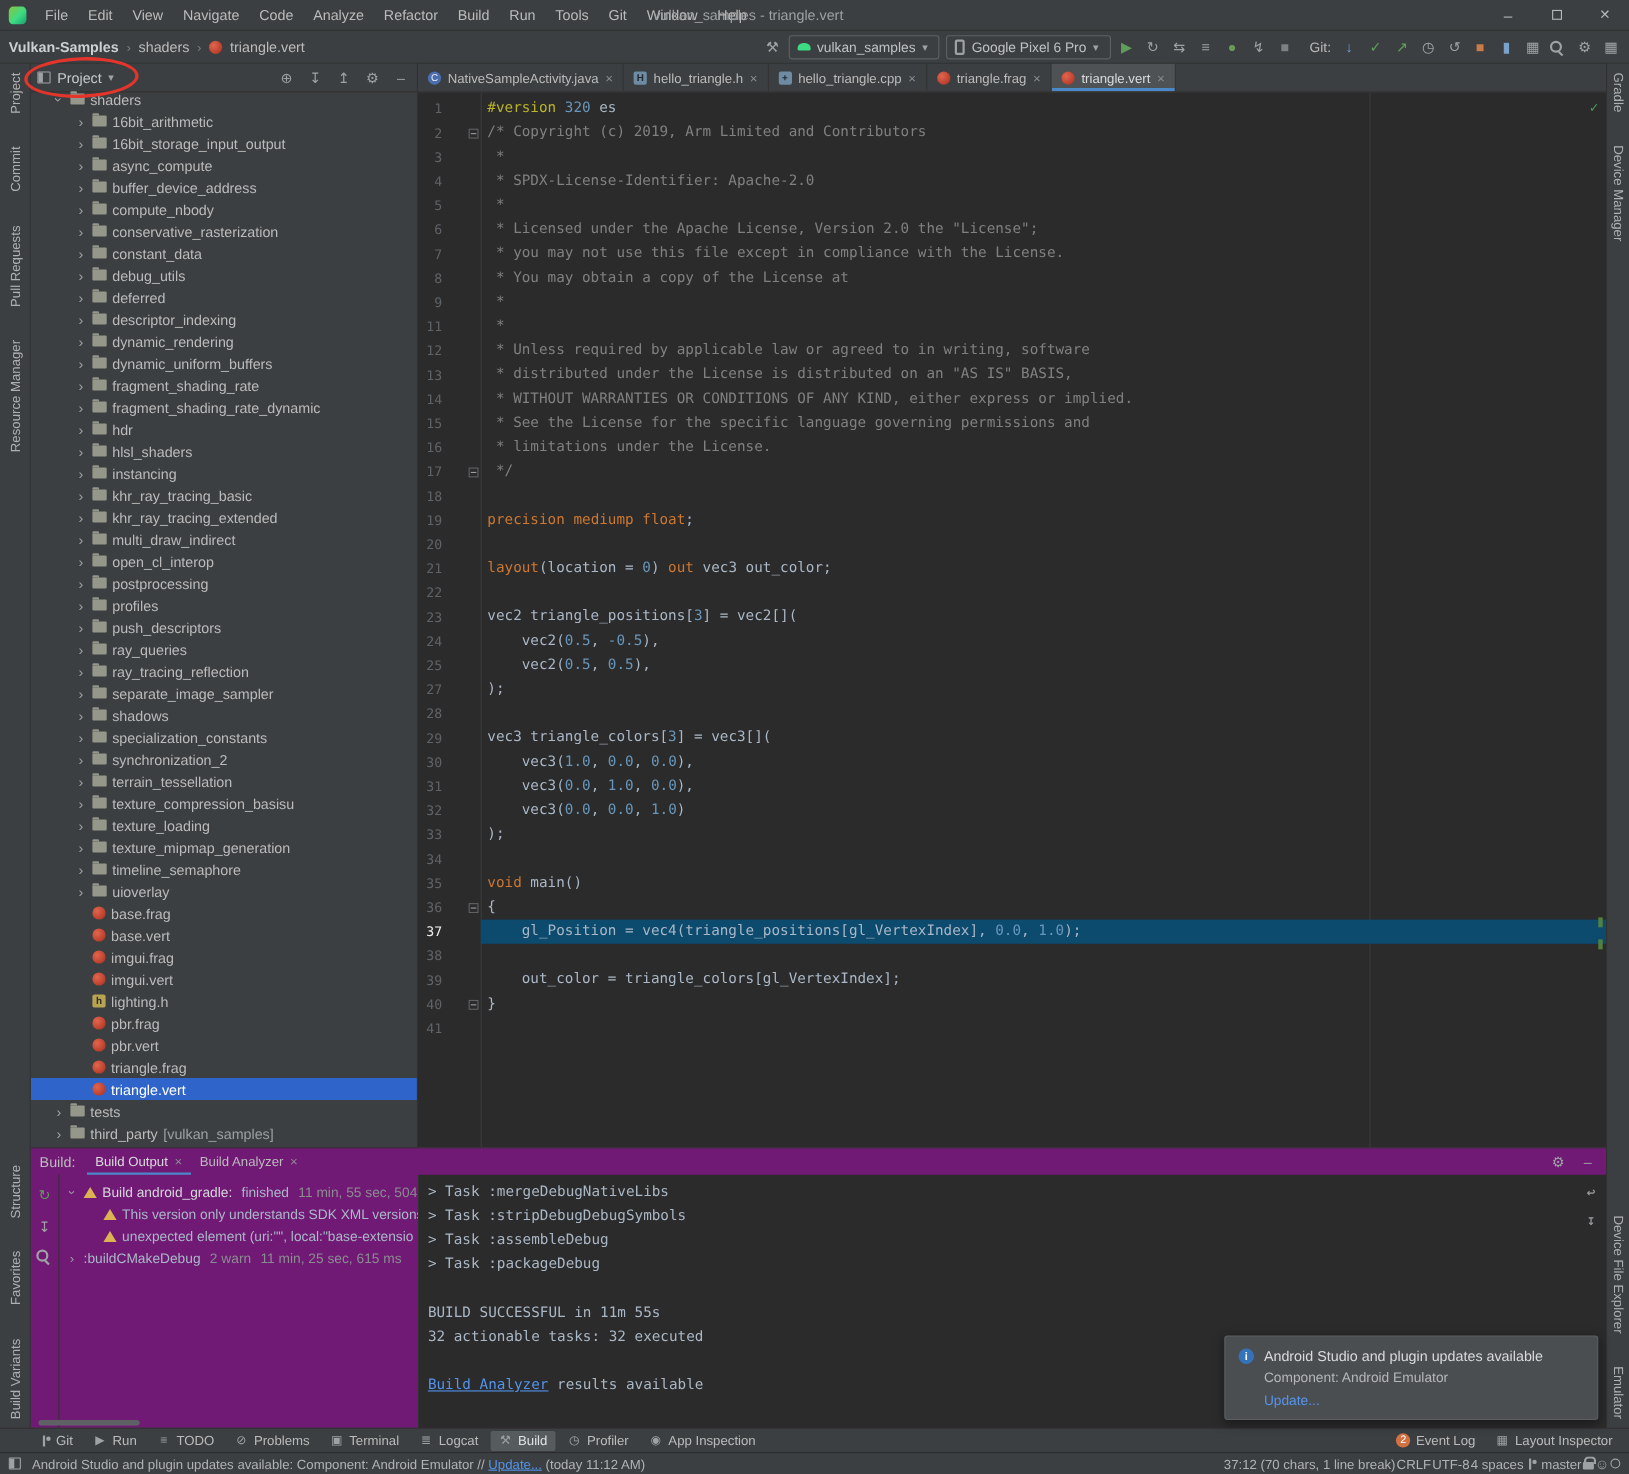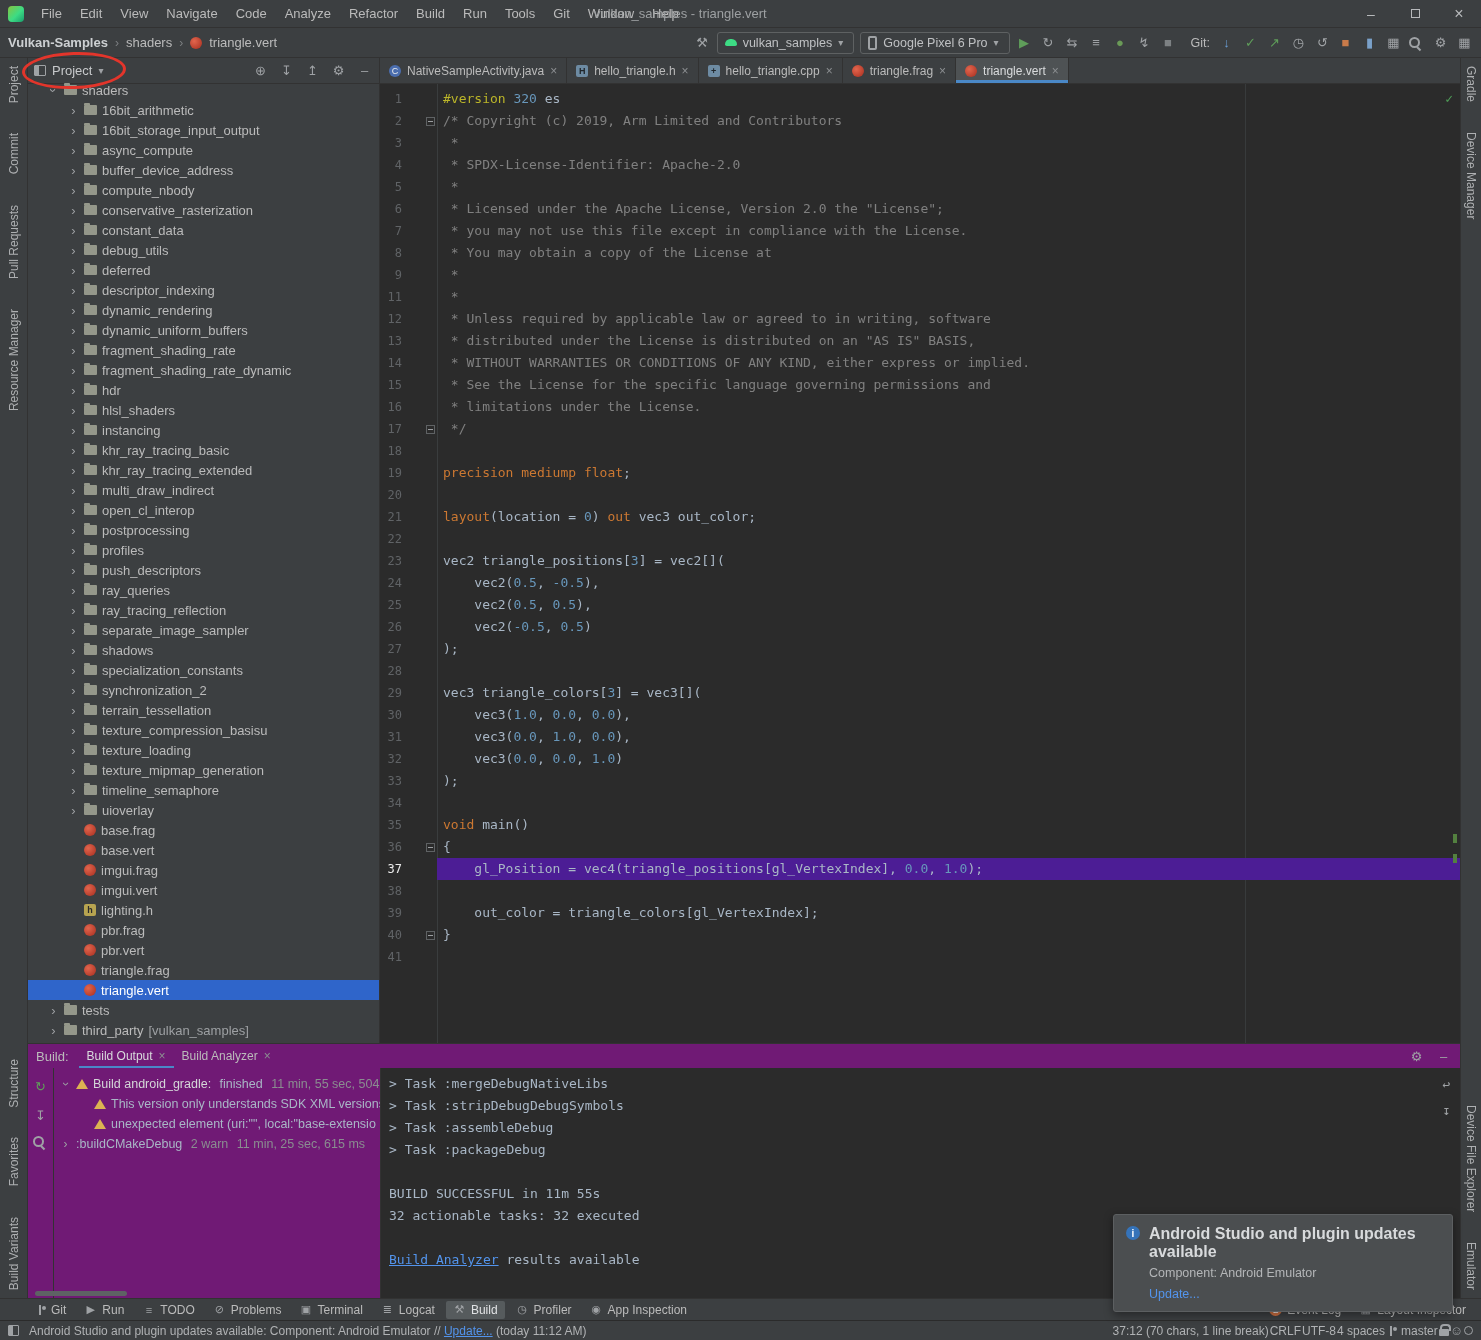--- a/index.html
+++ b/index.html
@@ -95,21 +95,21 @@
 .x::after{content:"×"}
 .codearea{flex:1;position:relative;font-family:"DejaVu Sans Mono","Liberation Mono",monospace;font-size:13px;padding-top:4px;overflow:hidden}
 .codearea::before{content:"";position:absolute;left:57px;top:0;bottom:0;width:1px;background:#3a3d3e}
 .guide{position:absolute;left:865px;top:0;bottom:0;width:1px;background:#383b3c}
 .cl{height:22px;display:flex;align-items:stretch;position:relative}
 .cl .ln{flex:0 0 22px;width:22px;text-align:right;color:#606366;font-size:12px;line-height:22px}
 .cl .fold{flex:0 0 35px;display:flex;justify-content:flex-end;align-items:center;padding-right:2px}
 .fmark{width:9px;height:9px;border:1px solid #5f6264;background:#2b2b2b;position:relative}
 .fmark::after{content:"";position:absolute;left:1px;right:1px;top:3px;height:1px;background:#9b9ea1}
 .cl .ct{flex:1;white-space:pre;padding-left:6px;line-height:22px;z-index:1}
-.cl.active .ct{background:#4c1d95}
+.cl.active .ct{background:#0c4a6e}
 .cl.active .ln{color:#ececec}
 .sg-p{color:#a9b7c6}
 .sg-k{color:#cc7832}
 .sg-n{color:#6897bb}
 .sg-c{color:#808080}
 .sg-m{color:#bbb529}
 .sg-u{color:#8a9cb0;text-decoration:underline}
 .insp{position:absolute;right:7px;top:7px;color:#4f9e58;font-size:13px;z-index:2}
 .insp::after{content:"✓"}
 .chmark{position:absolute;right:3px;width:4px;height:9px;background:#53803f;z-index:2}
@@ -158,21 +158,21 @@
 .ic-lock-icon{position:relative;width:10px;height:7px;background:#9fa2a5;border-radius:1px;margin-top:4px;display:inline-block}
 .ic-lock-icon::before{content:"";position:absolute;top:-5px;left:1px;width:7px;height:5px;border:2px solid #9fa2a5;border-bottom:none;border-radius:4px 4px 0 0}
 .sb-ic{color:#9fa2a5;font-size:12px}
 .ic-feedback::after{content:"☺";font-size:13px}
 .sb-dot{width:9px;height:9px;border-radius:50%;border:1.5px solid #9fa2a5;display:inline-block}
 
 
 .notif{position:absolute;left:1113px;top:1214px;width:340px;min-height:76px;background:#4b4e50;border:1px solid #5c5f61;border-radius:3px;padding:10px 12px;display:flex;gap:9px;box-shadow:0 3px 10px rgba(0,0,0,.4);z-index:40}
 .ic-info-icon{flex:0 0 14px;width:14px;height:14px;border-radius:50%;background:#3573b9;color:#fff;font-size:10px;font-weight:bold;display:inline-flex;align-items:center;justify-content:center;margin-top:1px}
 .ic-info-icon::after{content:"i"}
-.notif-title{color:#d8dadc;font-weight:bold;font-size:16px}
+.notif-title{color:#d8dadc;font-weight:normal;font-size:13px}
 .notif-body{color:#b4b6b8;font-size:12.5px;margin-top:5px}
 .notif-link{color:#5394ec;font-size:12.5px;margin-top:7px;display:inline-block}
 
 
 .annotation-ellipse{position:absolute;left:22px;top:52px;width:104px;height:37px;border:3px solid #e3352b;border-radius:50%;transform:rotate(-2deg);z-index:60;pointer-events:none}
 </style>
 </head>
 <body>
 
 <div id="app">
@@ -683,25 +683,20 @@
                   <span class="ln">24</span>
                   <span class="fold"></span>
                   <span class="ct"><span class="sg-p">    vec2(</span><span class="sg-n">0.5</span><span class="sg-p">, </span><span class="sg-n">-0.5</span><span class="sg-p">),</span></span>
                 </div>
                 <div class="cl">
                   <span class="ln">25</span>
                   <span class="fold"></span>
                   <span class="ct"><span class="sg-p">    vec2(</span><span class="sg-n">0.5</span><span class="sg-p">, </span><span class="sg-n">0.5</span><span class="sg-p">),</span></span>
                 </div>
                 <div class="cl">
-                  <span class="ln">26</span>
-                  <span class="fold"></span>
-                  <span class="ct"><span class="sg-p">    vec2(</span><span class="sg-n">-0.5</span><span class="sg-p">, </span><span class="sg-n">0.5</span><span class="sg-p">)</span></span>
-                </div>
-                <div class="cl">
                   <span class="ln">27</span>
                   <span class="fold"></span>
                   <span class="ct"><span class="sg-p">);</span></span>
                 </div>
                 <div class="cl">
                   <span class="ln">28</span>
                   <span class="fold"></span>
                   <span class="ct"></span>
                 </div>
                 <div class="cl">

